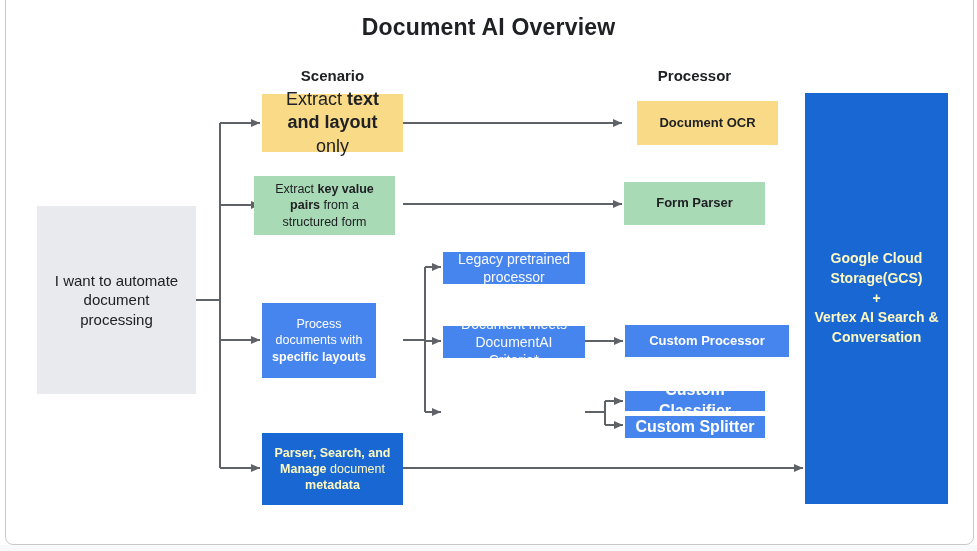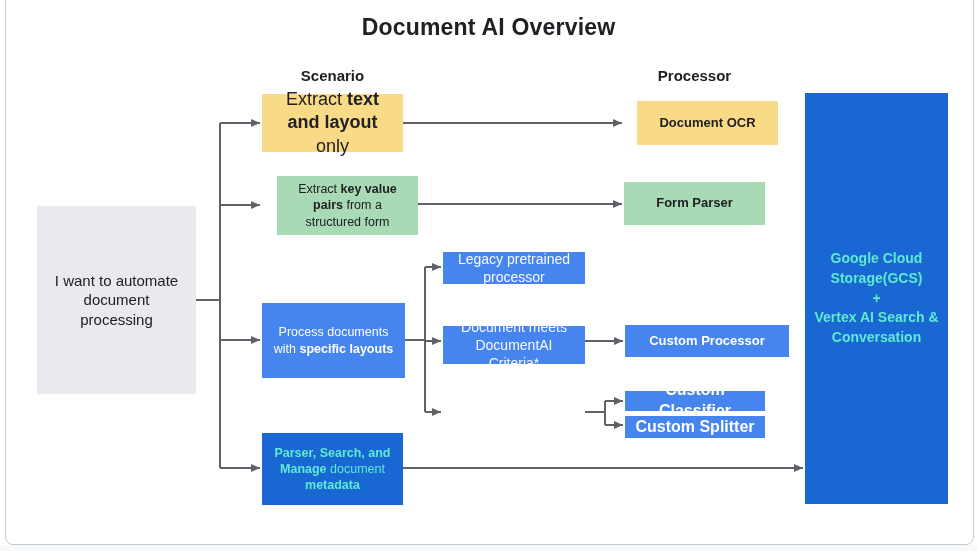--- a/index.html
+++ b/index.html
@@ -26,21 +26,21 @@
   .node{
     position:absolute;display:flex;align-items:center;justify-content:center;
     text-align:center;z-index:2;box-sizing:border-box;padding:4px 9px;
   }
   .node .lbl{white-space:pre-line;line-height:1.3;}
   .gray{background:var(--gray);font-size:15px;}
   .yellow{background:var(--yellow);font-size:18px;}
   .green{background:var(--green);font-size:12.5px;}
   .blue{background:var(--blue);color:#ffffff;font-size:12.5px;}
   .blue-sub{background:var(--blue);color:rgba(255,255,255,.96);font-size:14px;padding:2px 6px;}
-  .darkblue{background:var(--darkblue);color:#5eead4;font-size:12.5px;}
+  .darkblue{background:var(--darkblue);color:#fef9c3;font-size:12.5px;}
   .proc{font-weight:700;font-size:13px;}
   .proc-sm{font-weight:700;font-size:16px;}
   .repo{font-weight:700;font-size:14px;}
   .repo .lbl{line-height:1.42;}
 </style>
 </head>
 <body>
 
 <div class="canvas">
 
@@ -77,34 +77,34 @@
 
   <div class="node gray" style="left:37px;top:206px;width:159px;height:188px;">
     <span class="lbl">I want to automate
 document
 processing</span>
   </div>
 
   <div class="node yellow" style="left:262px;top:94px;width:141px;height:58px;">
     <span class="lbl"><span>Extract </span><b>text and layout</b><span> only</span></span>
   </div>
-  <div class="node green" style="left:277px;top:176px;width:141px;height:59px;">
+  <div class="node green" style="left:254px;top:176px;width:141px;height:59px;">
     <span class="lbl"><span>Extract </span><b>key value pairs</b><span> from a structured form</span></span>
   </div>
-  <div class="node blue" style="left:262px;top:303px;width:143px;height:75px;">
+  <div class="node blue" style="left:262px;top:303px;width:114px;height:75px;">
     <span class="lbl"><span>Process documents with </span><b>specific layouts</b></span>
   </div>
   <div class="node darkblue" style="left:262px;top:433px;width:141px;height:72px;">
     <span class="lbl"><b>Parser, Search, and Manage</b><span> document </span><b>metadata</b></span>
   </div>
 
   <div class="node blue-sub" style="left:443px;top:252px;width:142px;height:32px;">
     <span class="lbl">Legacy pretrained processor</span>
   </div>
-  <div class="node blue-sub" style="left:443px;top:326px;width:142px;height:38px;">
+  <div class="node blue-sub" style="left:443px;top:326px;width:142px;height:32px;">
     <span class="lbl">Document meets DocumentAI Criteria*</span>
   </div>
 
   <div class="node yellow proc" style="left:624px;top:101px;width:141px;height:44px;margin-left:13px;">
     <span class="lbl">Document OCR</span>
   </div>
   <div class="node green proc" style="left:624px;top:182px;width:141px;height:43px;">
     <span class="lbl">Form Parser</span>
   </div>
   <div class="node blue proc" style="left:625px;top:325px;width:164px;height:32px;">

